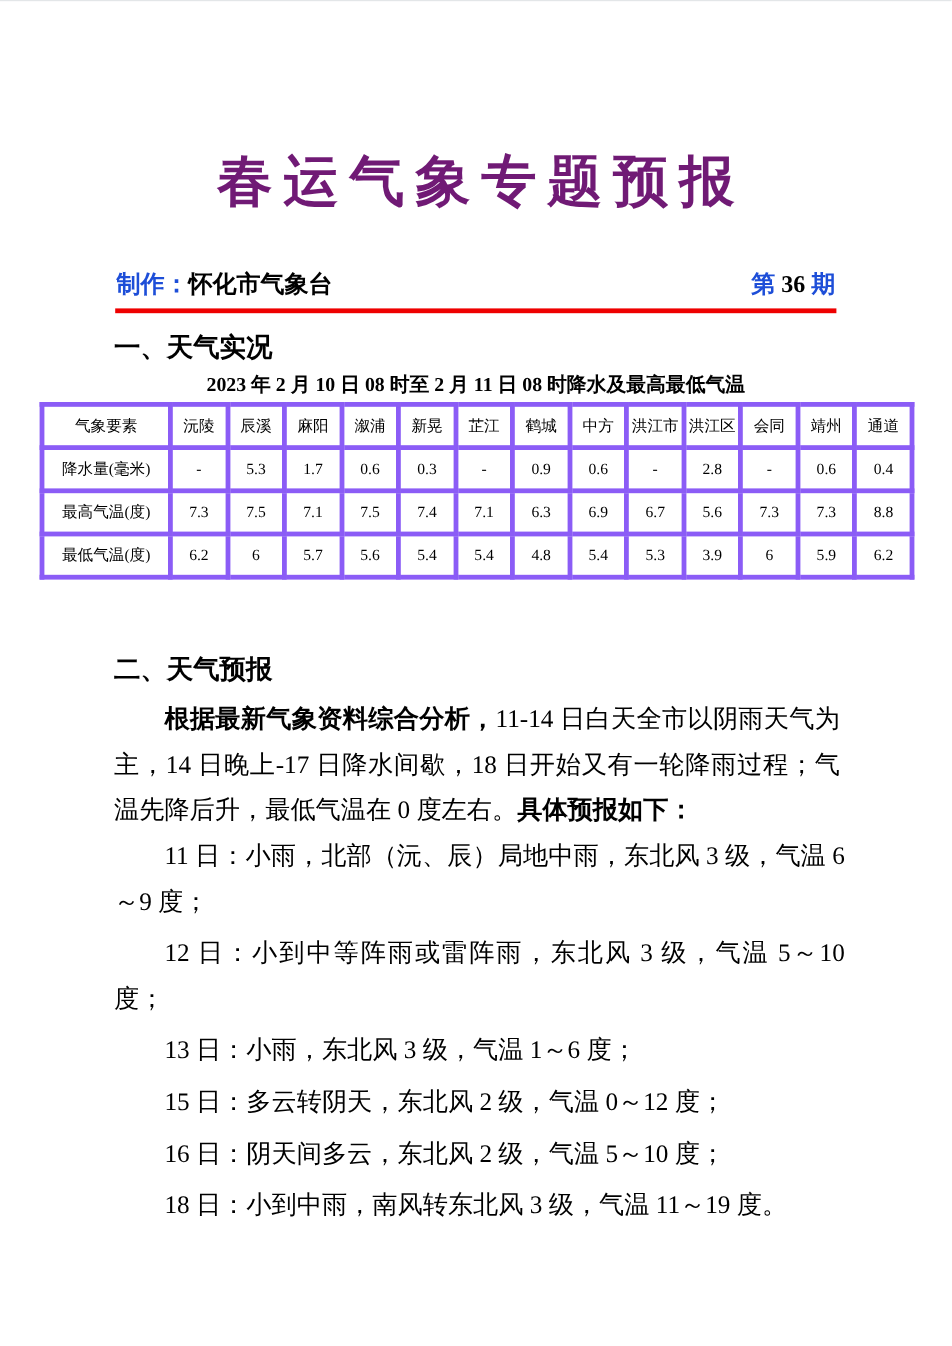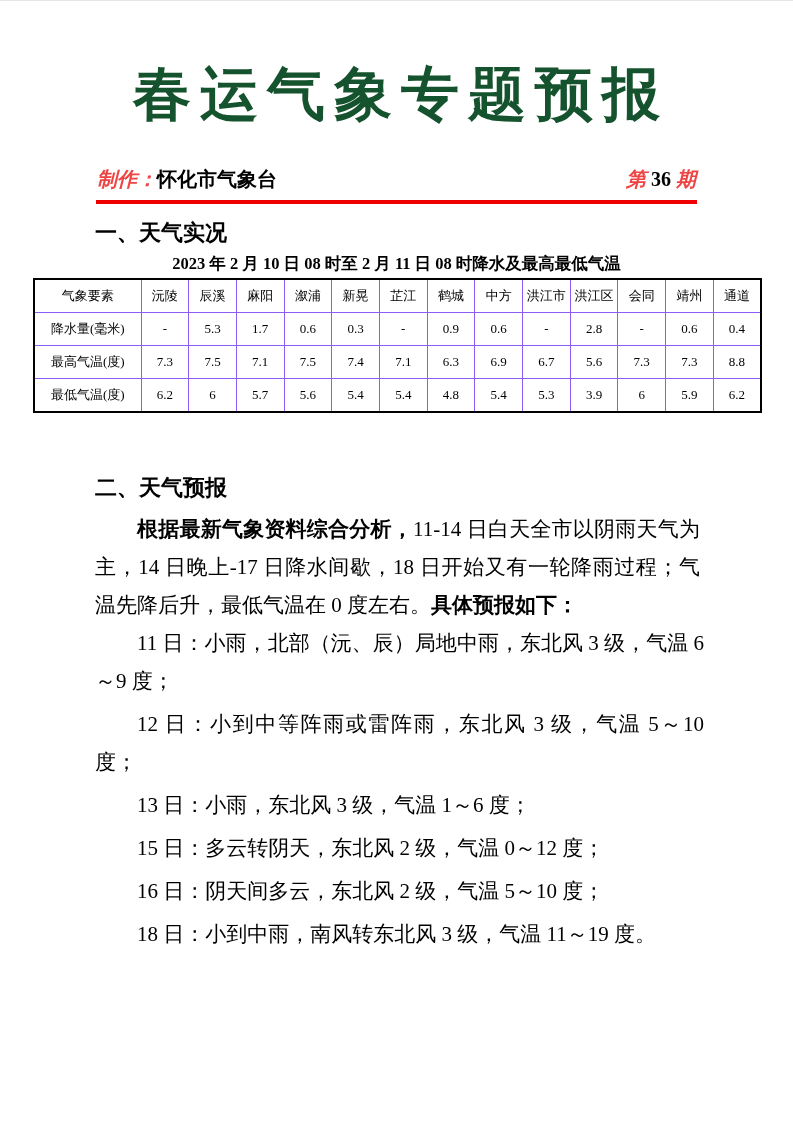--- a/index.html
+++ b/index.html
@@ -1,26 +1,26 @@
 <!DOCTYPE html>
 <html><head>
 <meta charset="utf-8">
 <style>
   html,body{margin:0;padding:0;}
   body{
     width:793px;height:1122px;background:#ffffff;position:relative;
     font-family:"Liberation Serif","DejaVu Serif",serif;color:#000;
     overflow:hidden;border-top:1px solid #e3e6e8;box-sizing:border-box;
   }
-  .red{color:#ef4444;font-style:italic;}
+  .red{color:#1d4ed8;}
   .bold{font-weight:bold;margin-top:24px;}
   
   .doc-title{
-    margin-top:53px;text-align:center;color:#14532d;font-weight:bold;
-    font-size:58px;line-height:82px;letter-spacing:9px;
+    margin-top:110px;text-align:center;color:#701a75;font-weight:bold;
+    font-size:46px;line-height:82px;letter-spacing:9px;
     font-family:"Liberation Serif","DejaVu Serif",serif;
     text-indent:9px; 
   }
   
   .meta-row{
     margin:30px 97px 0 97px;display:flex;justify-content:space-between;align-items:baseline;
     font-size:20px;font-weight:bold;
   }
   .meta-item{white-space:nowrap;}
   .red-rule{
@@ -33,21 +33,21 @@
   
   .table-title{
     margin-top:7px;text-align:center;font-size:16.5px;font-weight:bold;line-height:20px;font-family:Liberation Serif, serif;
   }
   table.obs{
     border-collapse:collapse;table-layout:fixed;
     margin:4px 0 0 33px;width:729px;
     font-size:13px;
   }
   table.obs td{
-    border:1px solid #8b5cf6;text-align:center;vertical-align:middle;
+    border:4px solid #8b5cf6;text-align:center;vertical-align:middle;
     height:32px;padding:0 1px;overflow:hidden;
   }
   table.obs{border:2px solid #000;}
   table.obs col.first{width:107px;}
   
   .body-text{
     margin:8px 93px 0 95px;font-size:21px;line-height:38px;text-align:justify;
   }
   .indent{text-indent:2em;}
   .sec2-heading{margin-top:61px;}

